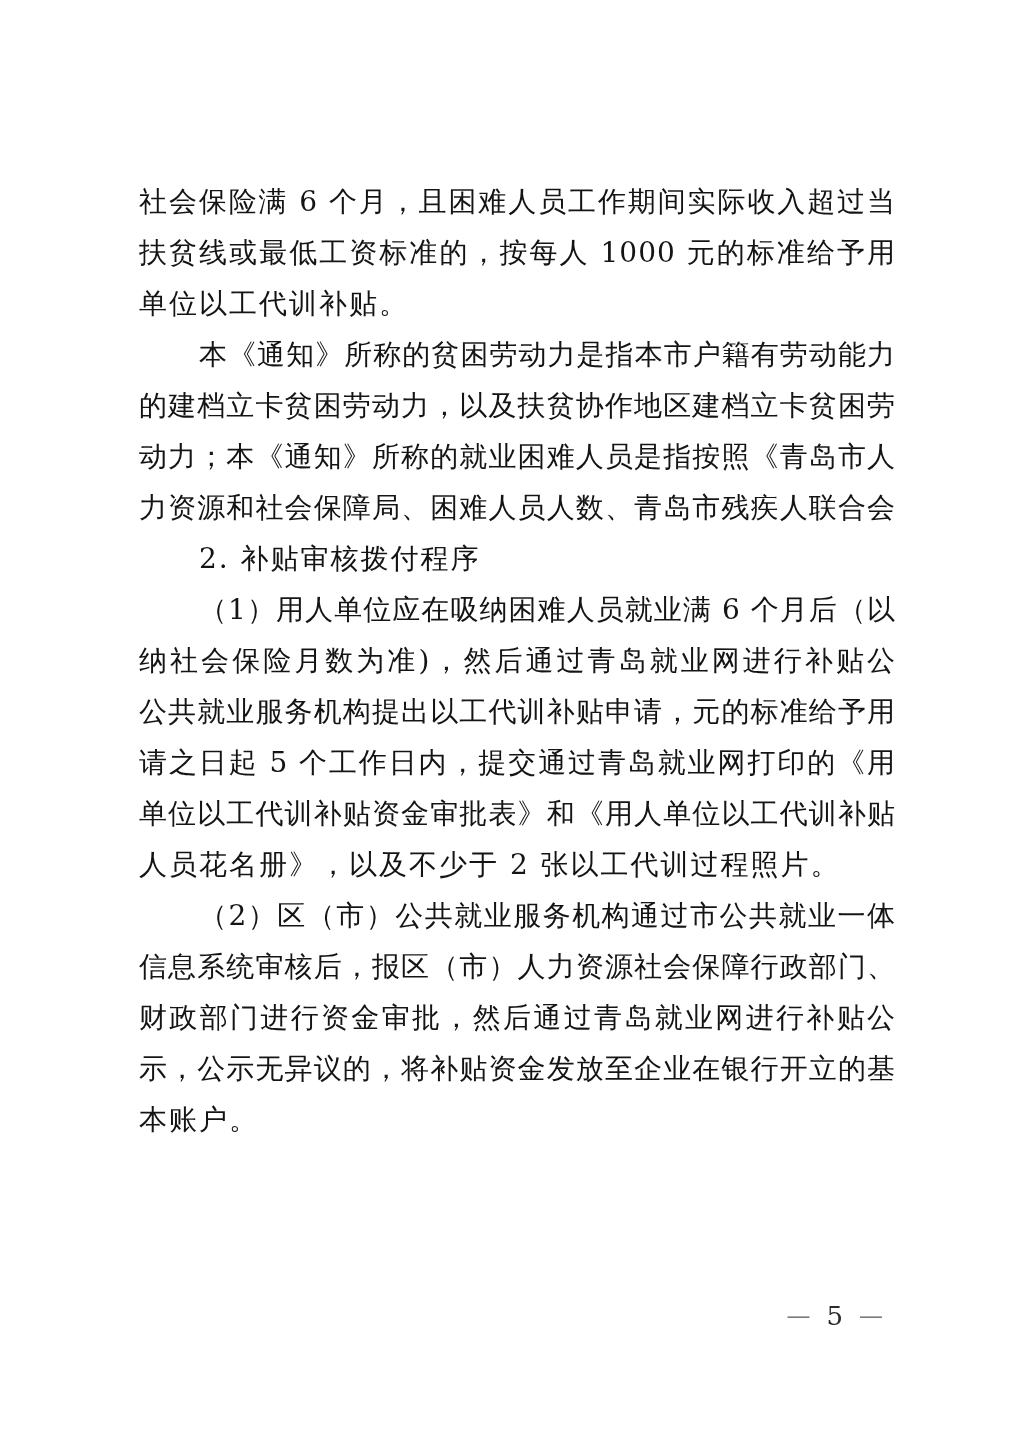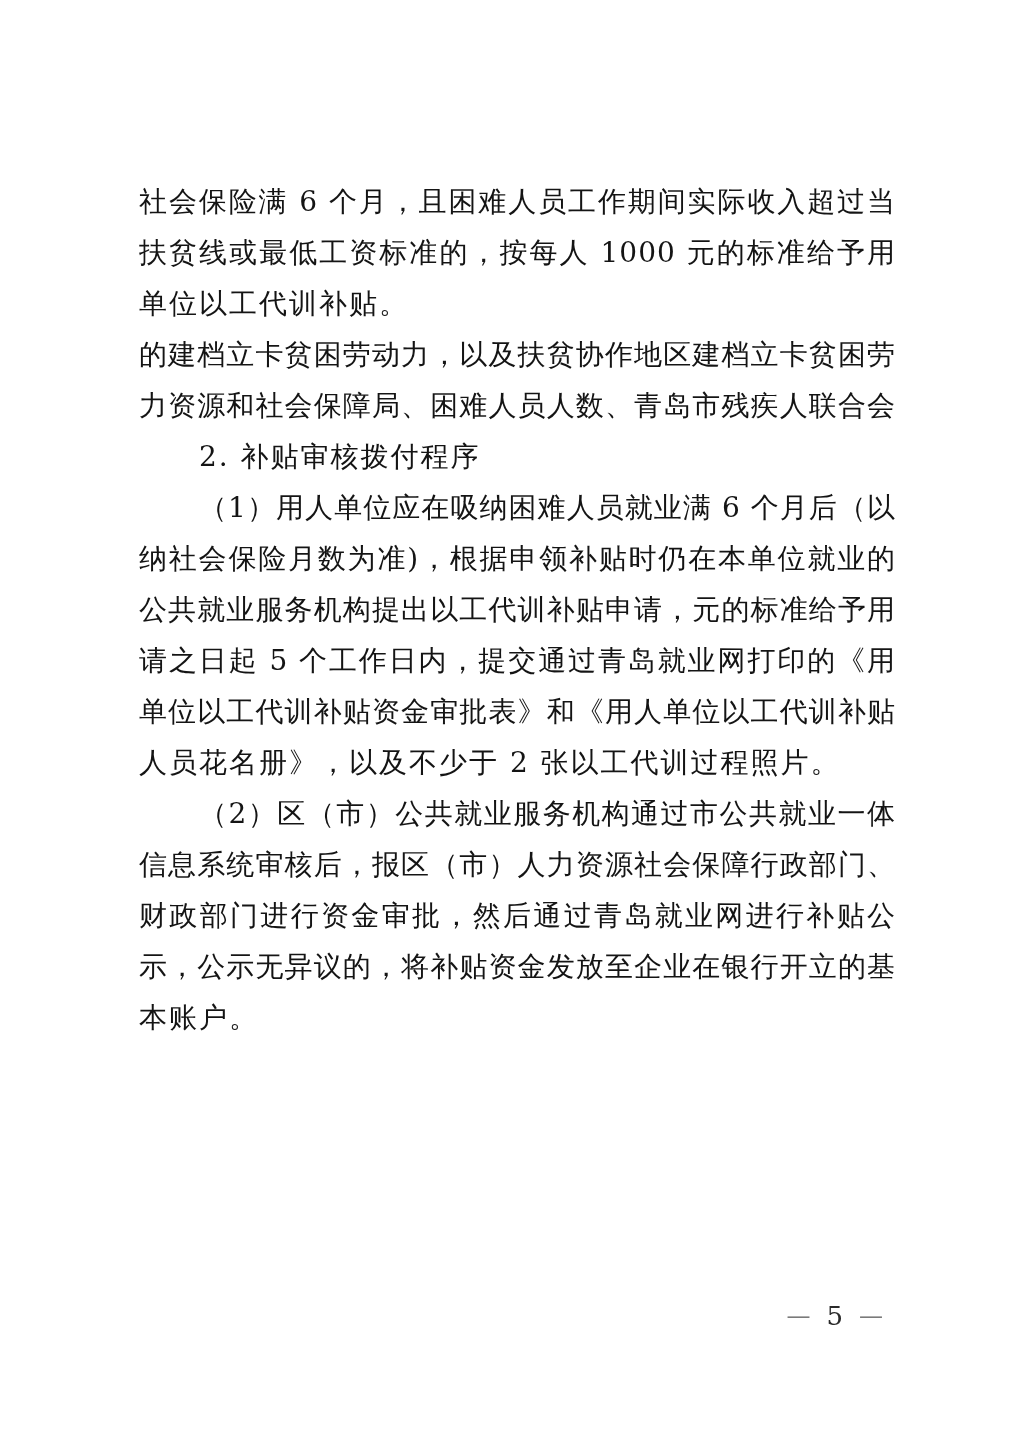--- a/index.html
+++ b/index.html
@@ -59,25 +59,27 @@
     font-family: "DejaVu Serif", "Liberation Serif", serif;
   }
 </style>
 </head>
 <body>
 
 <div class="doc-body">
   <div class="ln">社会保险满 6 个月，且困难人员工作期间实际收入超过当年</div>
   <div class="ln">扶贫线或最低工资标准的，按每人 1000 元的标准给予用人</div>
   <div class="ln end">单位以工代训补贴。</div>
+  <div class="ln first">本《通知》所称的贫困劳动力是指本市户籍有劳动能力</div>
   <div class="ln">的建档立卡贫困劳动力，以及扶贫协作地区建档立卡贫困劳</div>
+  <div class="ln">动力；本《通知》所称的就业困难人员是指按照《青岛市人</div>
   <div class="ln">力资源和社会保障局、困难人员人数、青岛市残疾人联合会</div>
   <div class="ln first end">2. 补贴审核拨付程序</div>
   <div class="ln first">（1）用人单位应在吸纳困难人员就业满 6 个月后（以缴</div>
-  <div class="ln">纳社会保险月数为准)，根据申领补贴时仍在本单位就业的</div>
+  <div class="ln">纳社会保险月数为准)，然后通过青岛就业网进行补贴公</div>
   <div class="ln">公共就业服务机构提出以工代训补贴申请，元的标准给予用人</div>
   <div class="ln">请之日起 5 个工作日内，提交通过青岛就业网打印的《用人</div>
   <div class="ln">单位以工代训补贴资金审批表》和《用人单位以工代训补贴</div>
   <div class="ln end">人员花名册》，以及不少于 2 张以工代训过程照片。</div>
   <div class="ln first">（2）区（市）公共就业服务机构通过市公共就业一体化</div>
   <div class="ln">信息系统审核后，报区（市）人力资源社会保障行政部门、</div>
   <div class="ln">财政部门进行资金审批，然后通过青岛就业网进行补贴公</div>
   <div class="ln">示，公示无异议的，将补贴资金发放至企业在银行开立的基</div>
   <div class="ln end">本账户。</div>
 </div>

